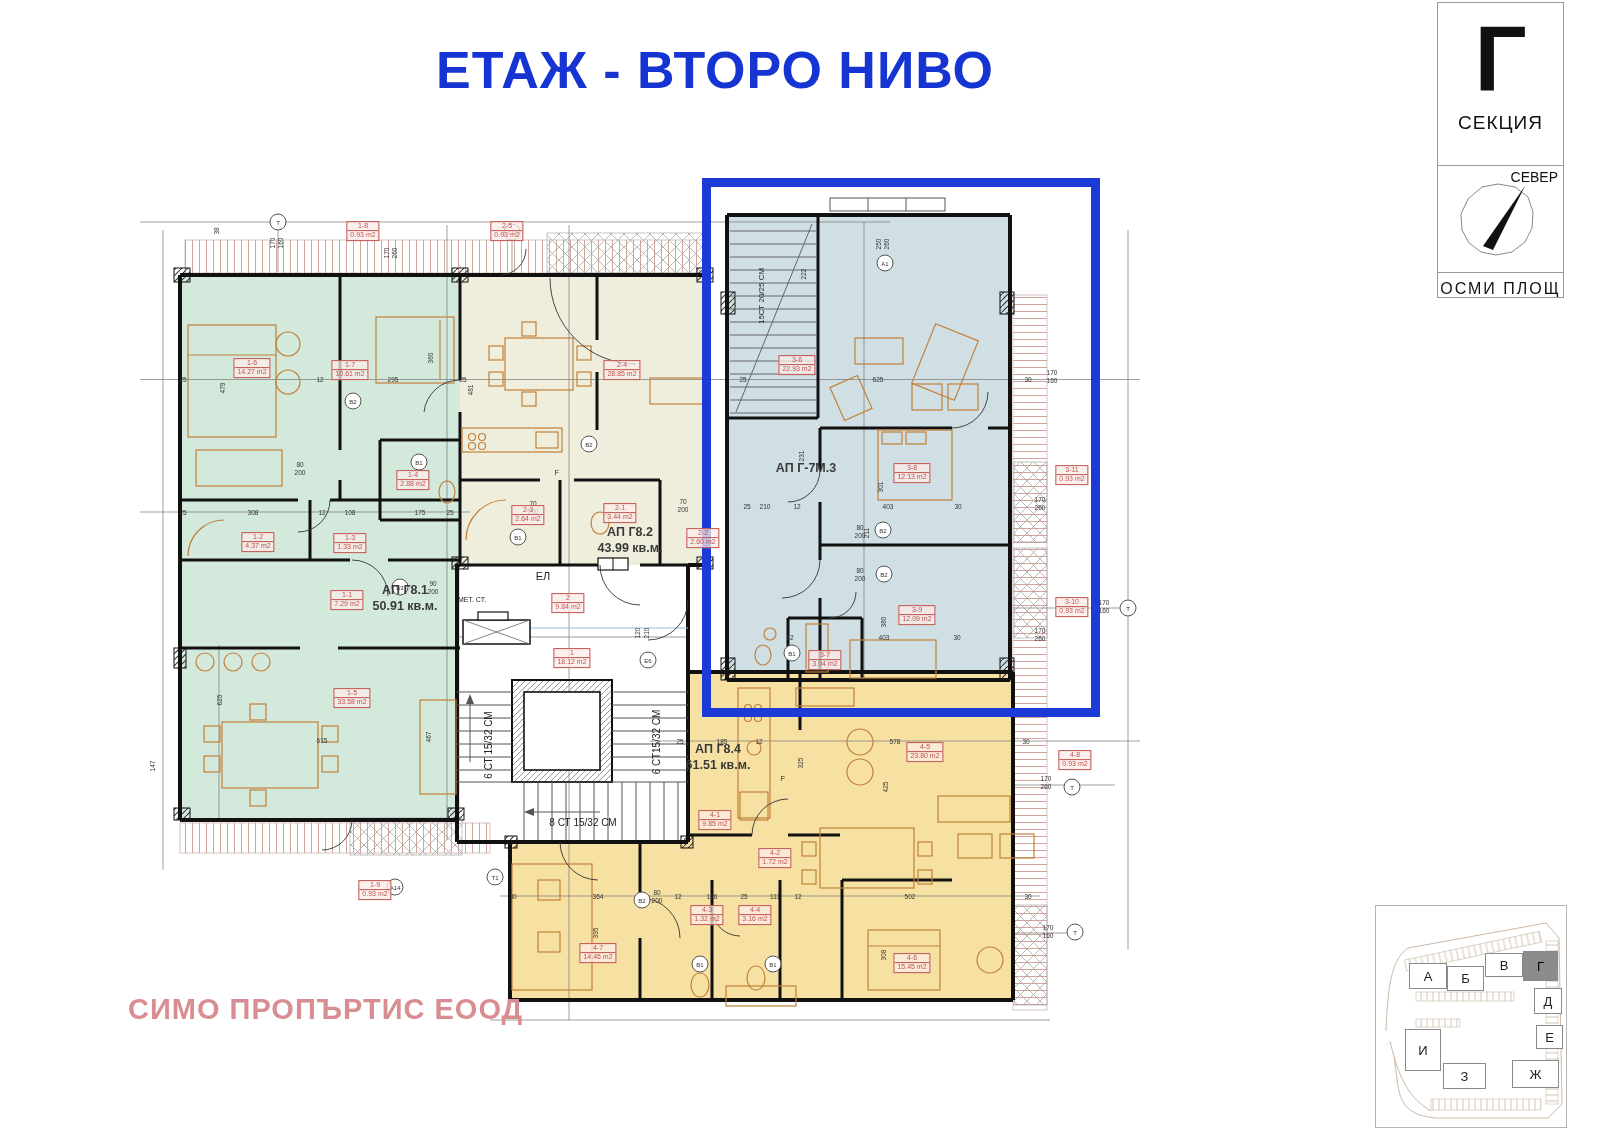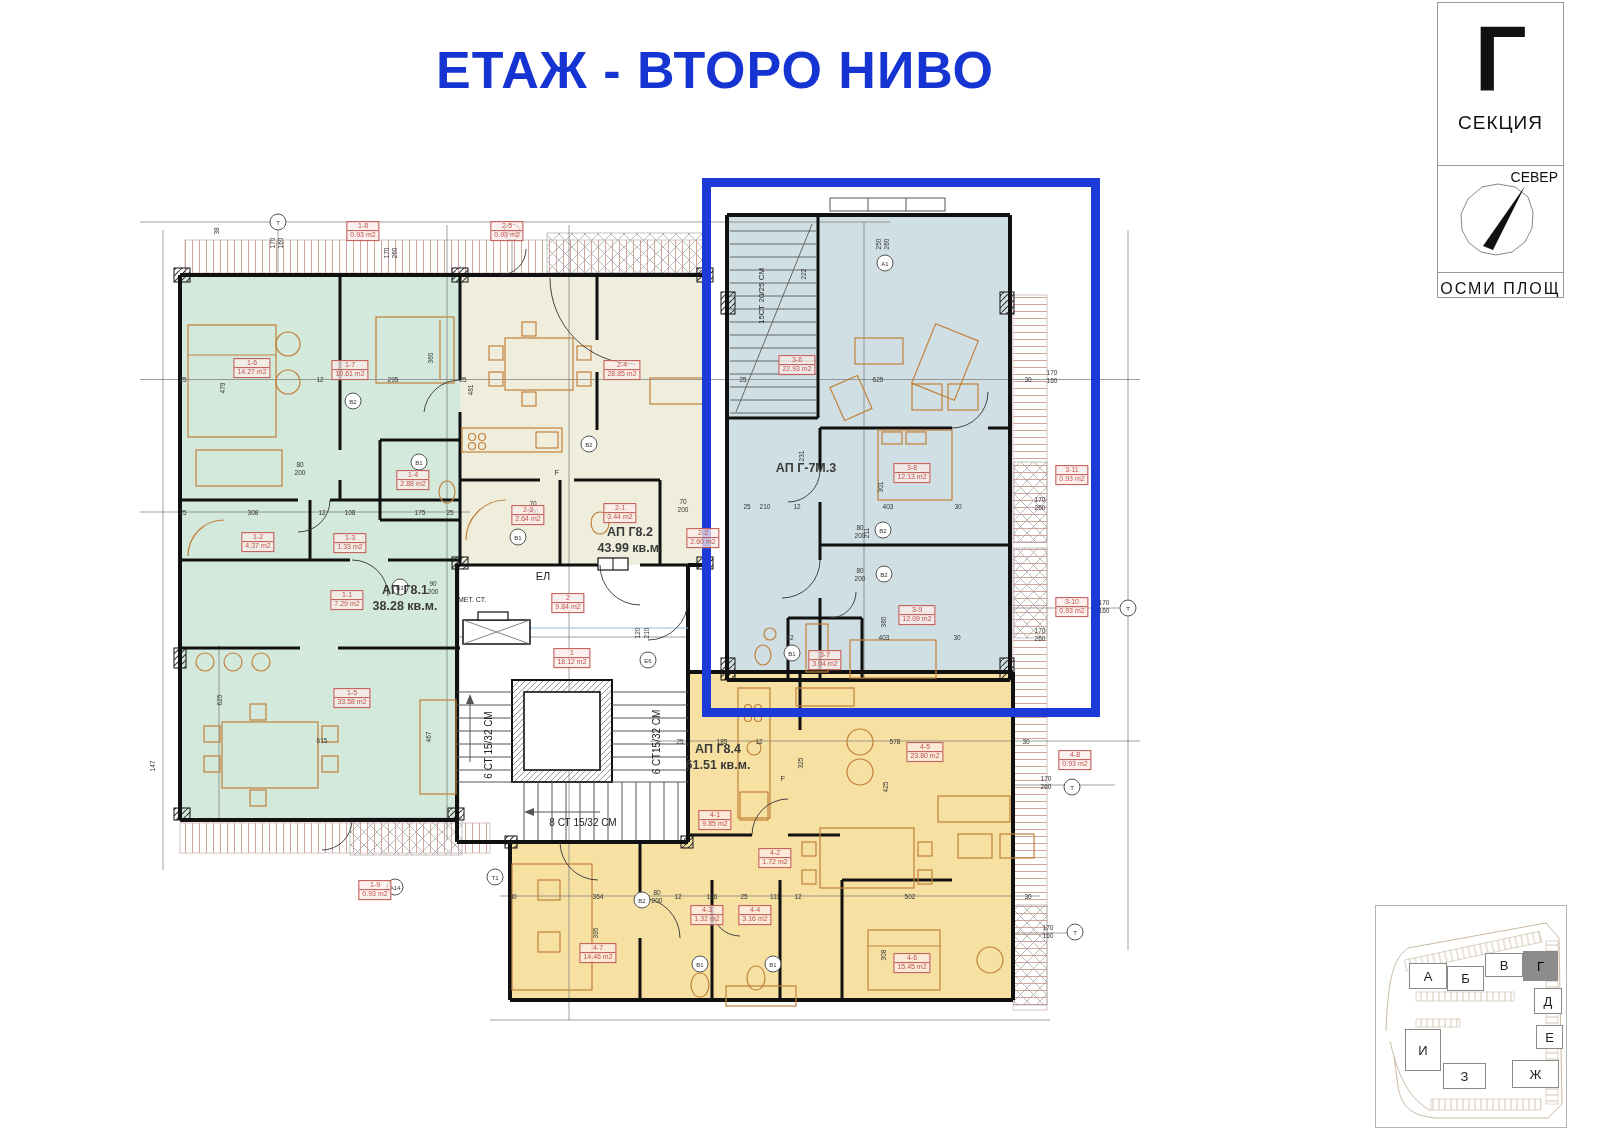--- a/index.html
+++ b/index.html
@@ -248,21 +248,21 @@
       <path d="M640,898 A40,40 0 0 1 680,938"></path>
       <path d="M712,908 A28,28 0 0 0 740,936"></path>
       <path d="M352,820 A30,30 0 0 1 322,850"></path>
       <path d="M500,275 A26,26 0 0 0 526,249"></path>
     </g>
   </svg>
 
   <div id="overlays" style="position:absolute;left:0;top:0;width:1600px;height:1133px;">
       <div class="apt-label" style="left: 405px; top: 598px;">
         <div class="apt-name">АП Г8.1</div>
-        <div class="apt-area">38.28 кв.м.</div>
+        <div class="apt-area">50.91 кв.м.</div>
       </div>
       <div class="apt-label" style="left: 630px; top: 540px;">
         <div class="apt-name">АП Г8.2</div>
         <div class="apt-area">43.99 кв.м.</div>
       </div>
       <div class="apt-label" style="left: 806px; top: 468px;">
         <div class="apt-name">АП Г-7М.3</div>
       </div>
       <div class="apt-label" style="left: 718px; top: 757px;">
         <div class="apt-name">АП Г8.4</div>
@@ -550,14 +550,15 @@
         <div class="site-block" style="left: 109px; top: 47px; width: 38px; height: 24px;">В</div>
         <div class="site-block dark" style="left: 147px; top: 45px; width: 35px; height: 30px;">Г</div>
         <div class="site-block" style="left: 158px; top: 82px; width: 28px; height: 26px;">Д</div>
         <div class="site-block" style="left: 160px; top: 119px; width: 27px; height: 24px;">Е</div>
         <div class="site-block" style="left: 136px; top: 154px; width: 47px; height: 28px;">Ж</div>
         <div class="site-block" style="left: 67px; top: 157px; width: 43px; height: 26px;">З</div>
         <div class="site-block" style="left: 29px; top: 123px; width: 36px; height: 42px;">И</div>
       </div>
   </div>
 
+  <div id="watermark">СИМО ПРОПЪРТИС ЕООД</div>
 
 </div>
 
 </body></html>

